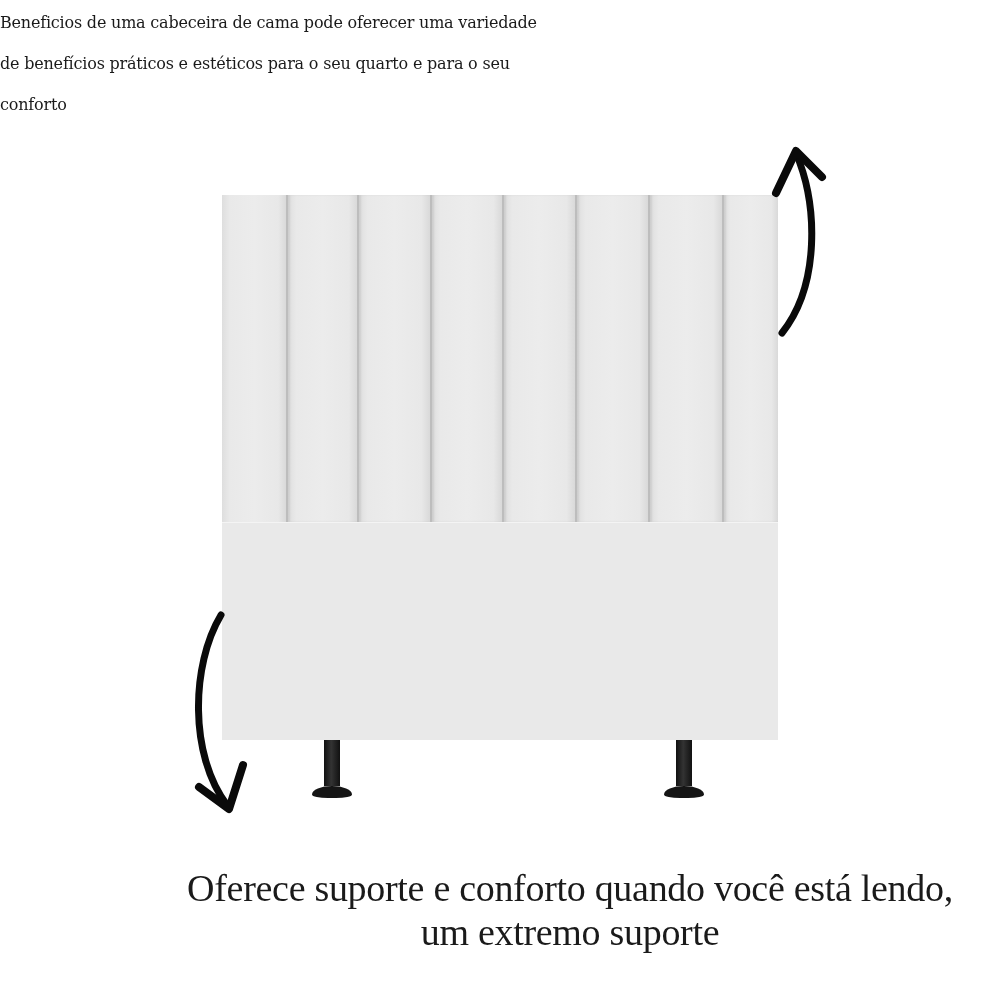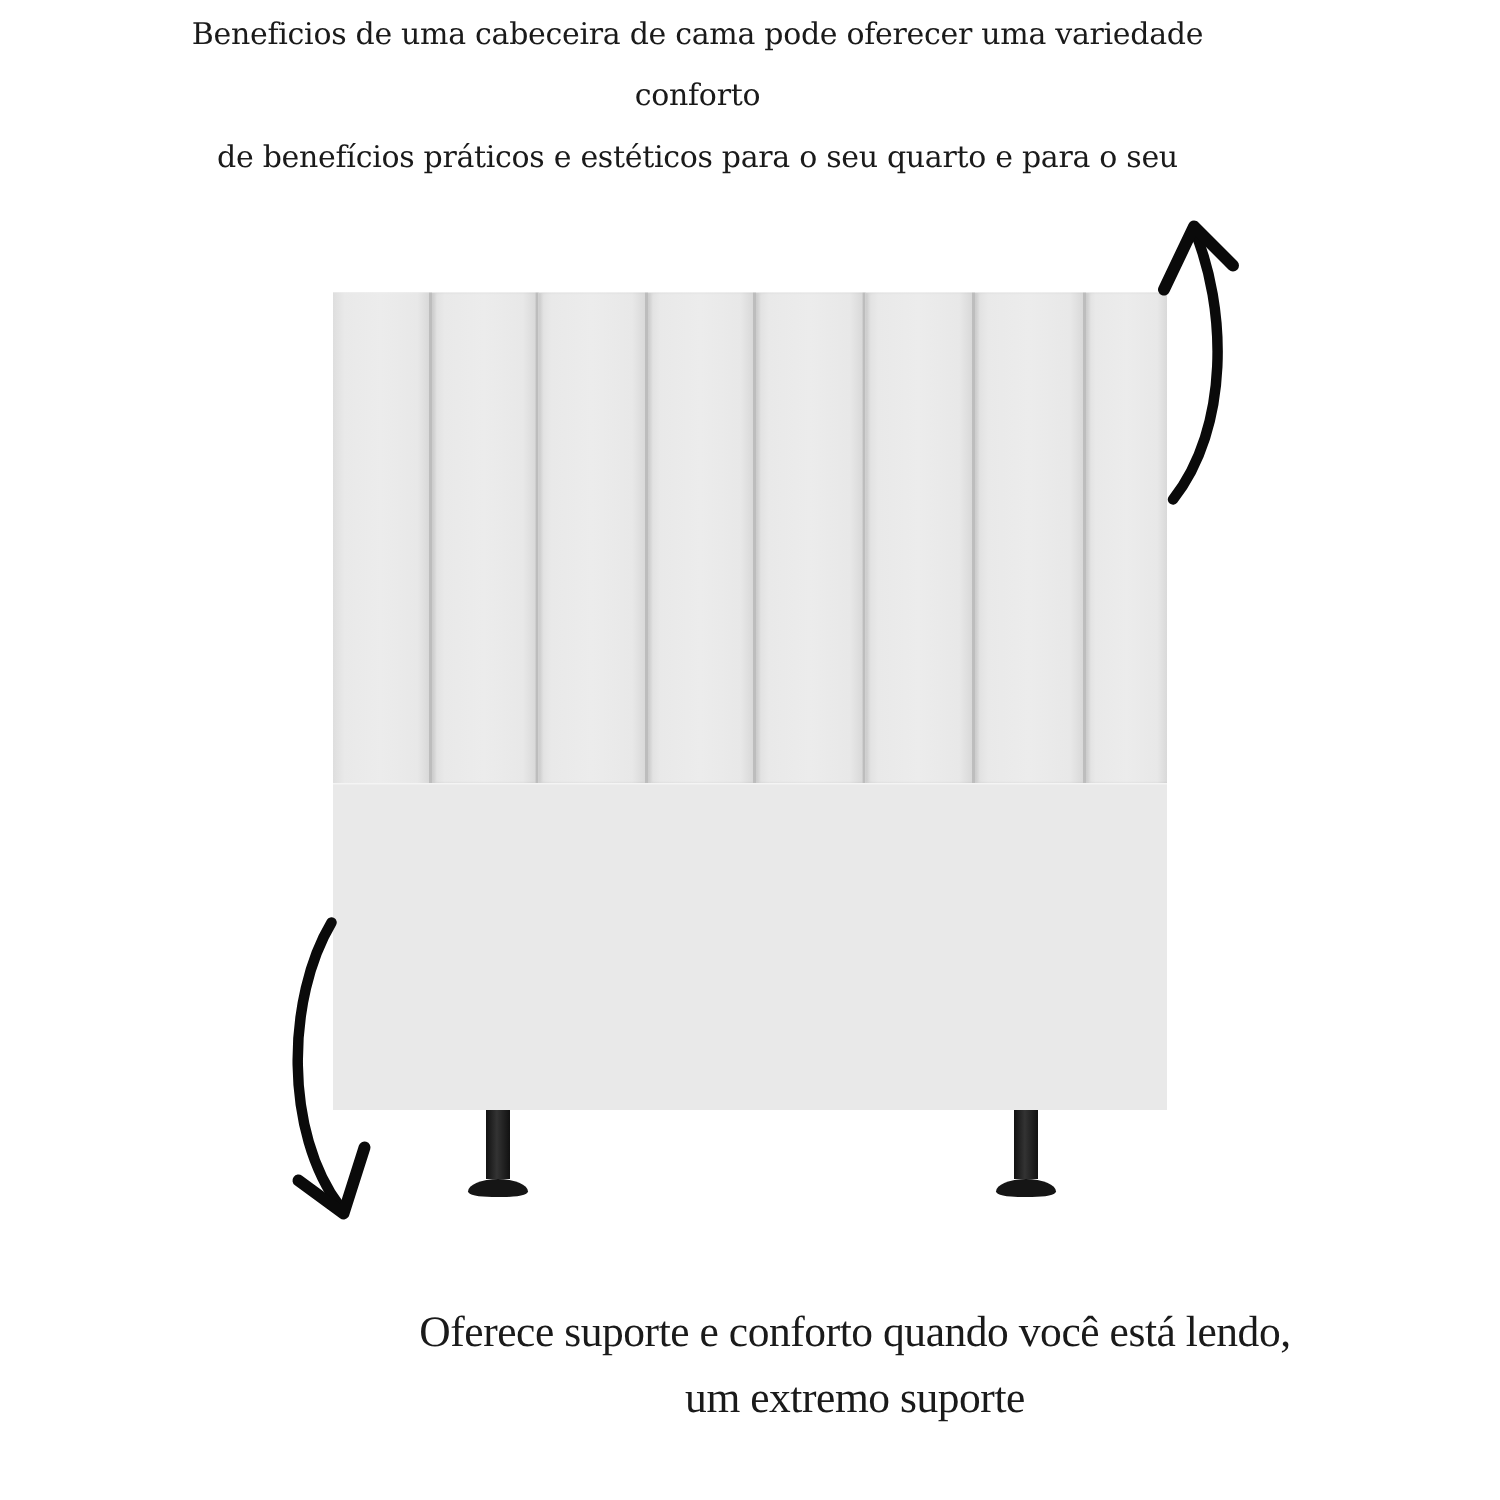--- a/index.html
+++ b/index.html
@@ -13,34 +13,33 @@
     body {
       position: relative;
       font-family: "DejaVu Serif", "Liberation Serif", serif;
       color: #1a1a1a;
     }
     .caption-top {
       position: absolute;
       left: 0;
       top: 2px;
       width: 930px;
-      text-align: center;
-      font-size: 20px;
+      font-size: 16px;
       line-height: 41px;
       letter-spacing: -0.2px;
     }
     .caption-top .line { display: block; white-space: nowrap; }
     .caption-bottom {
       position: absolute;
       left: 140px;
       top: 866px;
       width: 860px;
       text-align: center;
       font-family: "Liberation Serif", "DejaVu Serif", serif;
-      font-size: 29px;
+      font-size: 38px;
       line-height: 44px;
       letter-spacing: -0.3px;
     }
     .caption-bottom .line { display: block; white-space: nowrap; }
 
     .headboard {
       position: absolute;
       left: 222px;
       top: 195px;
       width: 556px;
@@ -87,22 +86,22 @@
       background: #151515;
       border-radius: 50% 50% 40% 40% / 70% 70% 30% 30%;
     }
     .arrow { position: absolute; }
   </style>
 </head>
 <body>
 
 <div class="caption-top">
   <span class="line">Beneficios de uma cabeceira de cama pode oferecer uma variedade</span>
+  <span class="line">de benefícios práticos e estéticos para o seu quarto e para o seu</span>
   <span class="line">conforto</span>
-  <span class="line">de benefícios práticos e estéticos para o seu quarto e para o seu</span>
 </div>
 
 <div class="headboard">
   <div class="hb-top">
     <div class="channel" style="width:64px"></div>
     <div class="channel" style="width:71px"></div>
     <div class="channel" style="width:73px"></div>
     <div class="channel" style="width:72px"></div>
     <div class="channel" style="width:73px"></div>
     <div class="channel" style="width:73px"></div>

